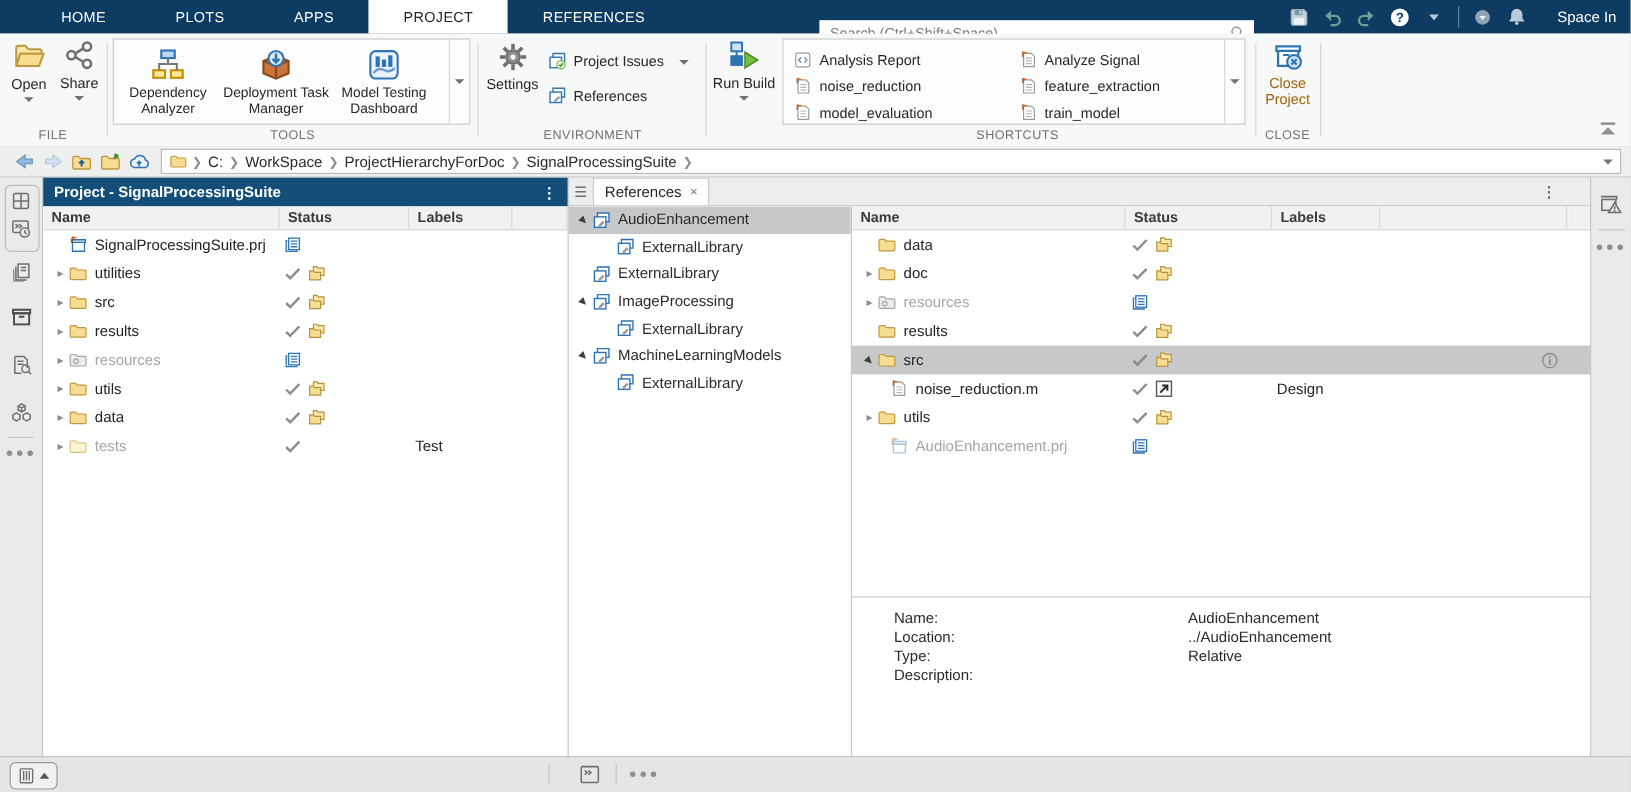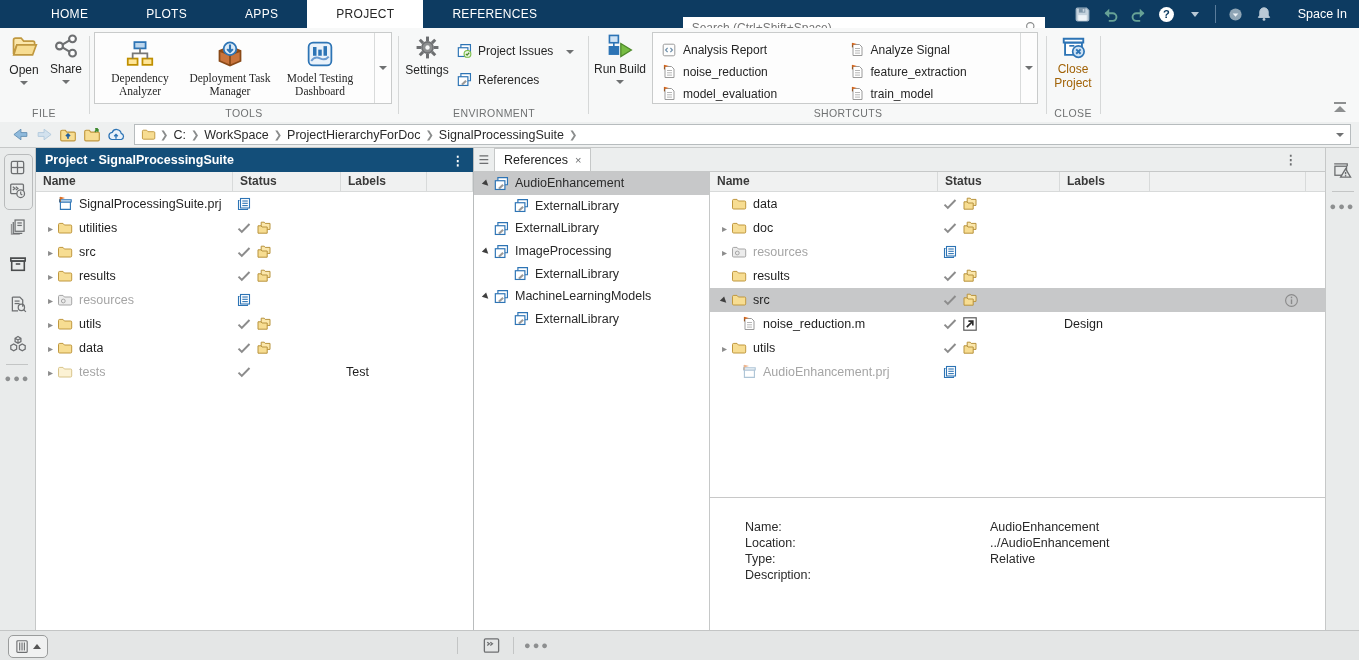--- a/index.html
+++ b/index.html
@@ -81,21 +81,21 @@
   .caret.ce{color:#3f3f3f;font-size:8px;transform:rotate(45deg);}
   .cell-status{position:absolute;top:0;height:24px;display:flex;align-items:center;gap:4px;}
   .cell-label{position:absolute;top:0;height:24px;display:flex;align-items:center;}
   .cell-info{position:absolute;top:0;height:24px;display:flex;align-items:center;}
 
   .mrow{position:relative;height:22.6px;display:flex;align-items:center;font-size:12.5px;color:#2a2a2a;cursor:default;}
   .mrow.selected{background:#c7c8c9;}
   .mrow .tname-text{margin-left:5px;}
 
   
-  .details{position:absolute;left:0;top:325px;width:615px;border-top:1px solid #c8c8c8;padding-top:22px;}
+  .details{position:absolute;left:0;top:325px;width:615px;border-top:1px solid #c8c8c8;padding-top:10px;}
   .dfield{position:relative;height:16px;font-size:12.5px;color:#2a2a2a;}
   .dfield .dl{position:absolute;left:35px;}
   .dfield .dv{position:absolute;left:280px;}
 
   
   .bottombar{position:absolute;left:0;top:630px;width:1359px;height:30px;background:#e4e6e6;border-top:1px solid #c3c5c5;box-sizing:border-box;color:#6d6f71;}
   .bb-btn{position:absolute;left:8px;top:4px;width:38px;height:21px;border:1px solid #9a9c9c;border-radius:5px;background:#f0f1f1;display:flex;align-items:center;justify-content:center;gap:3px;cursor:pointer;}
   .bb-tri{width:0;height:0;border-left:4px solid transparent;border-right:4px solid transparent;border-bottom:5px solid #555;}
   .bb-div{position:absolute;top:6px;width:1px;height:17px;background:#c3c5c5;}
   .bb-icon{position:absolute;top:5px;cursor:pointer;}
@@ -432,21 +432,21 @@
             <use href="#sym-share"></use>
           </svg>
         <span class="lbl">Share</span>
           <span class="dropcaret"></span>
       </div>
       <div class="sec-label">FILE</div>
     </div>
     <div class="vsep" style="left:89px;"></div>
 
     <div class="abs" style="left:94px;top:0;width:300px;height:94px;">
-      <div class="groupbox" style="left:0;top:4px;width:298px;height:72px;box-sizing:border-box;font-family:Liberation Serif, serif;">
+      <div class="groupbox" style="left:0;top:4px;width:298px;height:72px;box-sizing:border-box;">
         <div class="toolbtn">
           <svg class="i" width="28" height="28" viewBox="0 0 16 16">
               <use href="#sym-depanalyzer"></use>
             </svg>
           <span class="lbl2">Dependency Analyzer</span>
         </div>
         <div class="toolbtn">
           <svg class="i" width="28" height="28" viewBox="0 0 16 16">
               <use href="#sym-deploy"></use>
             </svg>

